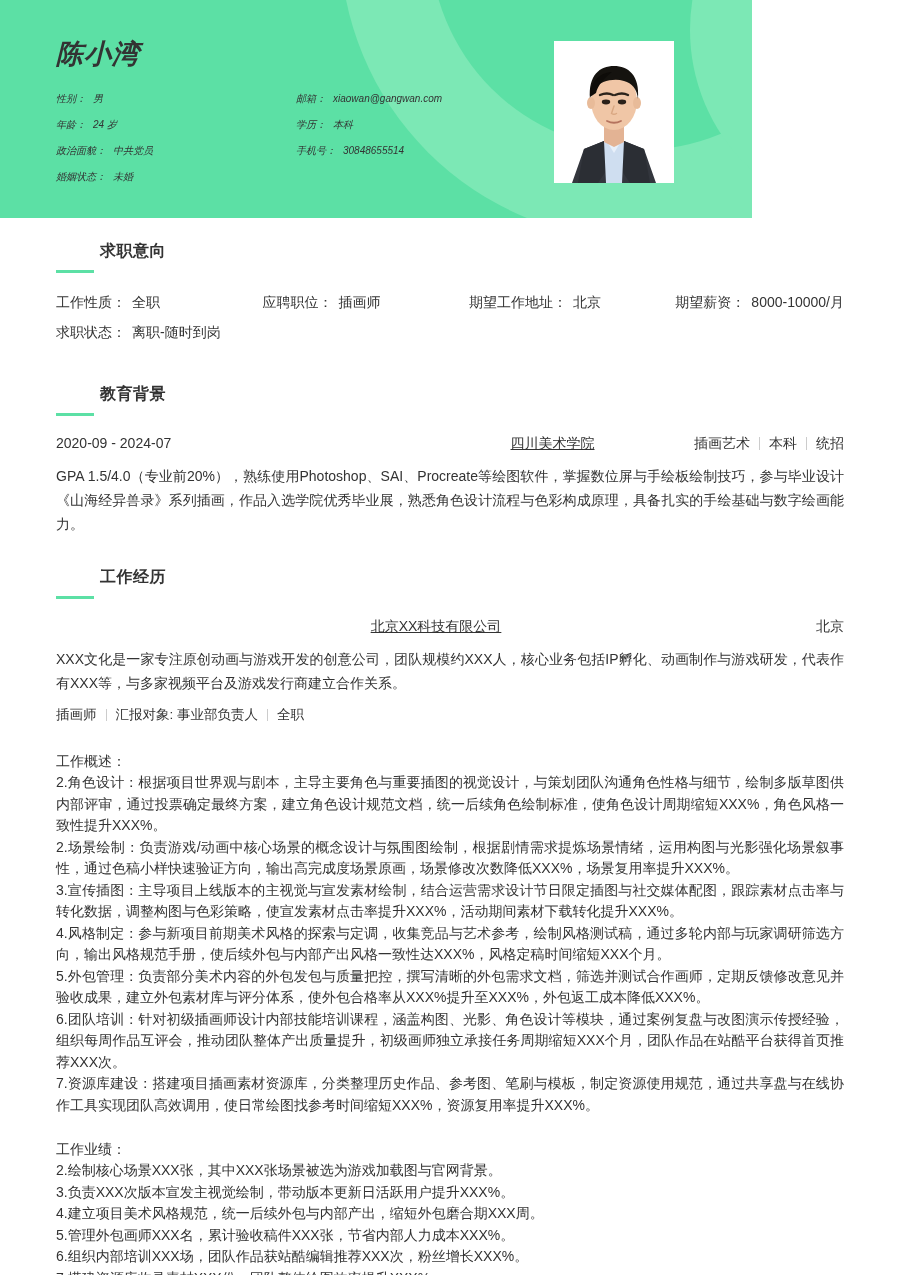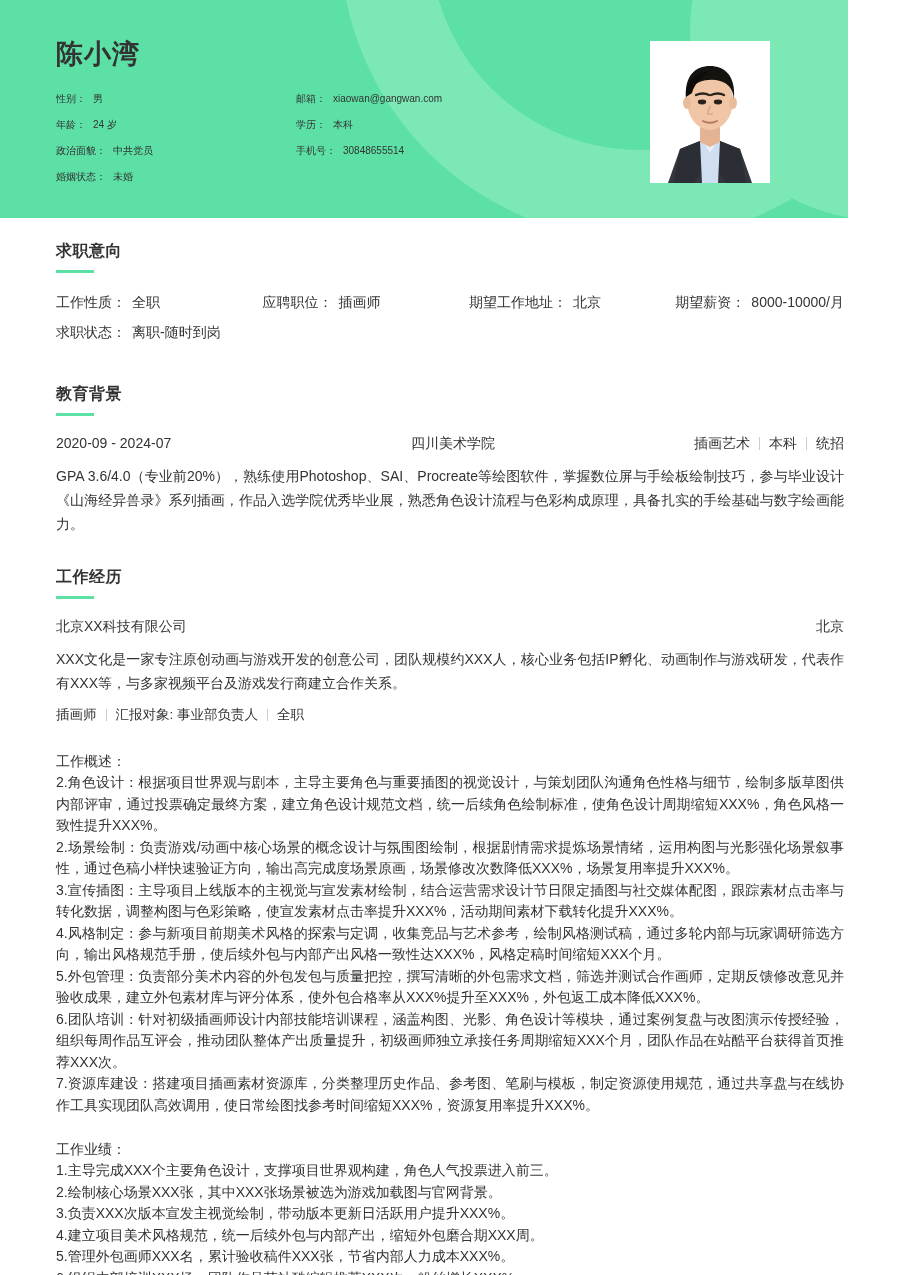--- a/index.html
+++ b/index.html
@@ -12,24 +12,25 @@
     color: #333333;
     width: 900px;
     height: 1275px;
     overflow: hidden;
     position: relative;
   }
 
   
   .header {
     position: relative;
-    width: 848px;
+    width: 752px;
     height: 218px;
     background: #5ce0a5;
     overflow: hidden;
+    font-style: italic;
   }
   .header-decor {
     position: absolute;
     inset: 0;
     width: 900px;
     height: 218px;
     pointer-events: none;
   }
   .header-inner {
     position: relative;
@@ -77,20 +78,21 @@
   .content {
     padding: 0 56px;
   }
   .section { padding-top: 22px; }
   .section-title {
     font-size: 16px;
     font-weight: bold;
     color: #333333;
     letter-spacing: 0.5px;
     line-height: 22px;
+    margin-left: 44px;
   }
   .section-rule {
     width: 38px;
     height: 3px;
     background: #5ce0a5;
     margin-top: 8px;
     margin-bottom: 14px;
   }
 
   .kv-row {
@@ -109,21 +111,21 @@
 
   .entry-head {
     display: flex;
     align-items: baseline;
     font-size: 14px;
     line-height: 26px;
     color: #333333;
     margin-bottom: 8px;
   }
   .eh-date { width: 355px; flex: none; }
-  .eh-mid  { flex: 1 1 auto; text-align: left; }
+  .eh-mid  { flex: 1 1 auto; text-align: center; text-decoration: underline; }
   .eh-right { flex: none; text-align: right; display: flex; align-items: baseline; }
   .eh-right .sep {
     display: inline-block;
     width: 1px;
     height: 13px;
     background: #cccccc;
     margin: 0 9px;
     position: relative;
     top: 2px;
   }
@@ -298,21 +300,21 @@
       <div class="eh-mid">四川美术学院</div>
       <div class="eh-right">
         <span>插画艺术</span>
         <span class="sep"></span>
         <span>本科</span>
         <span class="sep"></span>
         <span>统招</span>
       </div>
     </div>
 
-    <div class="para">GPA 3.6/4.0（专业前20%），熟练使用Photoshop、SAI、Procreate等绘图软件，掌握数位屏与手绘板绘制技巧，参与毕业设计《山海经异兽录》系列插画，作品入选学院优秀毕业展，熟悉角色设计流程与色彩构成原理，具备扎实的手绘基础与数字绘画能力。</div>
+    <div class="para">GPA 1.5/4.0（专业前20%），熟练使用Photoshop、SAI、Procreate等绘图软件，掌握数位屏与手绘板绘制技巧，参与毕业设计《山海经异兽录》系列插画，作品入选学院优秀毕业展，熟悉角色设计流程与色彩构成原理，具备扎实的手绘基础与数字绘画能力。</div>
   </div>
 
   <div class="section" style="padding-top:30px;">
     <div class="section-title">工作经历</div>
     <div class="section-rule"></div>
 
     <div class="entry-head">
       <div class="eh-mid">北京XX科技有限公司</div>
       <div class="eh-loc">北京</div>
     </div>
@@ -330,21 +332,20 @@
     <div class="block-label">工作概述：</div>
     <div class="bullet">2.角色设计：根据项目世界观与剧本，主导主要角色与重要插图的视觉设计，与策划团队沟通角色性格与细节，绘制多版草图供内部评审，通过投票确定最终方案，建立角色设计规范文档，统一后续角色绘制标准，使角色设计周期缩短XXX%，角色风格一致性提升XXX%。</div>
     <div class="bullet">2.场景绘制：负责游戏/动画中核心场景的概念设计与氛围图绘制，根据剧情需求提炼场景情绪，运用构图与光影强化场景叙事性，通过色稿小样快速验证方向，输出高完成度场景原画，场景修改次数降低XXX%，场景复用率提升XXX%。</div>
     <div class="bullet">3.宣传插图：主导项目上线版本的主视觉与宣发素材绘制，结合运营需求设计节日限定插图与社交媒体配图，跟踪素材点击率与转化数据，调整构图与色彩策略，使宣发素材点击率提升XXX%，活动期间素材下载转化提升XXX%。</div>
     <div class="bullet">4.风格制定：参与新项目前期美术风格的探索与定调，收集竞品与艺术参考，绘制风格测试稿，通过多轮内部与玩家调研筛选方向，输出风格规范手册，使后续外包与内部产出风格一致性达XXX%，风格定稿时间缩短XXX个月。</div>
     <div class="bullet">5.外包管理：负责部分美术内容的外包发包与质量把控，撰写清晰的外包需求文档，筛选并测试合作画师，定期反馈修改意见并验收成果，建立外包素材库与评分体系，使外包合格率从XXX%提升至XXX%，外包返工成本降低XXX%。</div>
     <div class="bullet">6.团队培训：针对初级插画师设计内部技能培训课程，涵盖构图、光影、角色设计等模块，通过案例复盘与改图演示传授经验，组织每周作品互评会，推动团队整体产出质量提升，初级画师独立承接任务周期缩短XXX个月，团队作品在站酷平台获得首页推荐XXX次。</div>
     <div class="bullet">7.资源库建设：搭建项目插画素材资源库，分类整理历史作品、参考图、笔刷与模板，制定资源使用规范，通过共享盘与在线协作工具实现团队高效调用，使日常绘图找参考时间缩短XXX%，资源复用率提升XXX%。</div>
 
     <div class="block-label">工作业绩：</div>
-    <div class="bullet">1.主导完成XXX个主要角色设计，支撑项目世界观构建，角色人气投票进入前三。</div>
     <div class="bullet">2.绘制核心场景XXX张，其中XXX张场景被选为游戏加载图与官网背景。</div>
     <div class="bullet">3.负责XXX次版本宣发主视觉绘制，带动版本更新日活跃用户提升XXX%。</div>
     <div class="bullet">4.建立项目美术风格规范，统一后续外包与内部产出，缩短外包磨合期XXX周。</div>
     <div class="bullet">5.管理外包画师XXX名，累计验收稿件XXX张，节省内部人力成本XXX%。</div>
     <div class="bullet">6.组织内部培训XXX场，团队作品获站酷编辑推荐XXX次，粉丝增长XXX%。</div>
     <div class="bullet">7.搭建资源库收录素材XXX份，团队整体绘图效率提升XXX%。</div>
 
   </div>
 
 </div>

